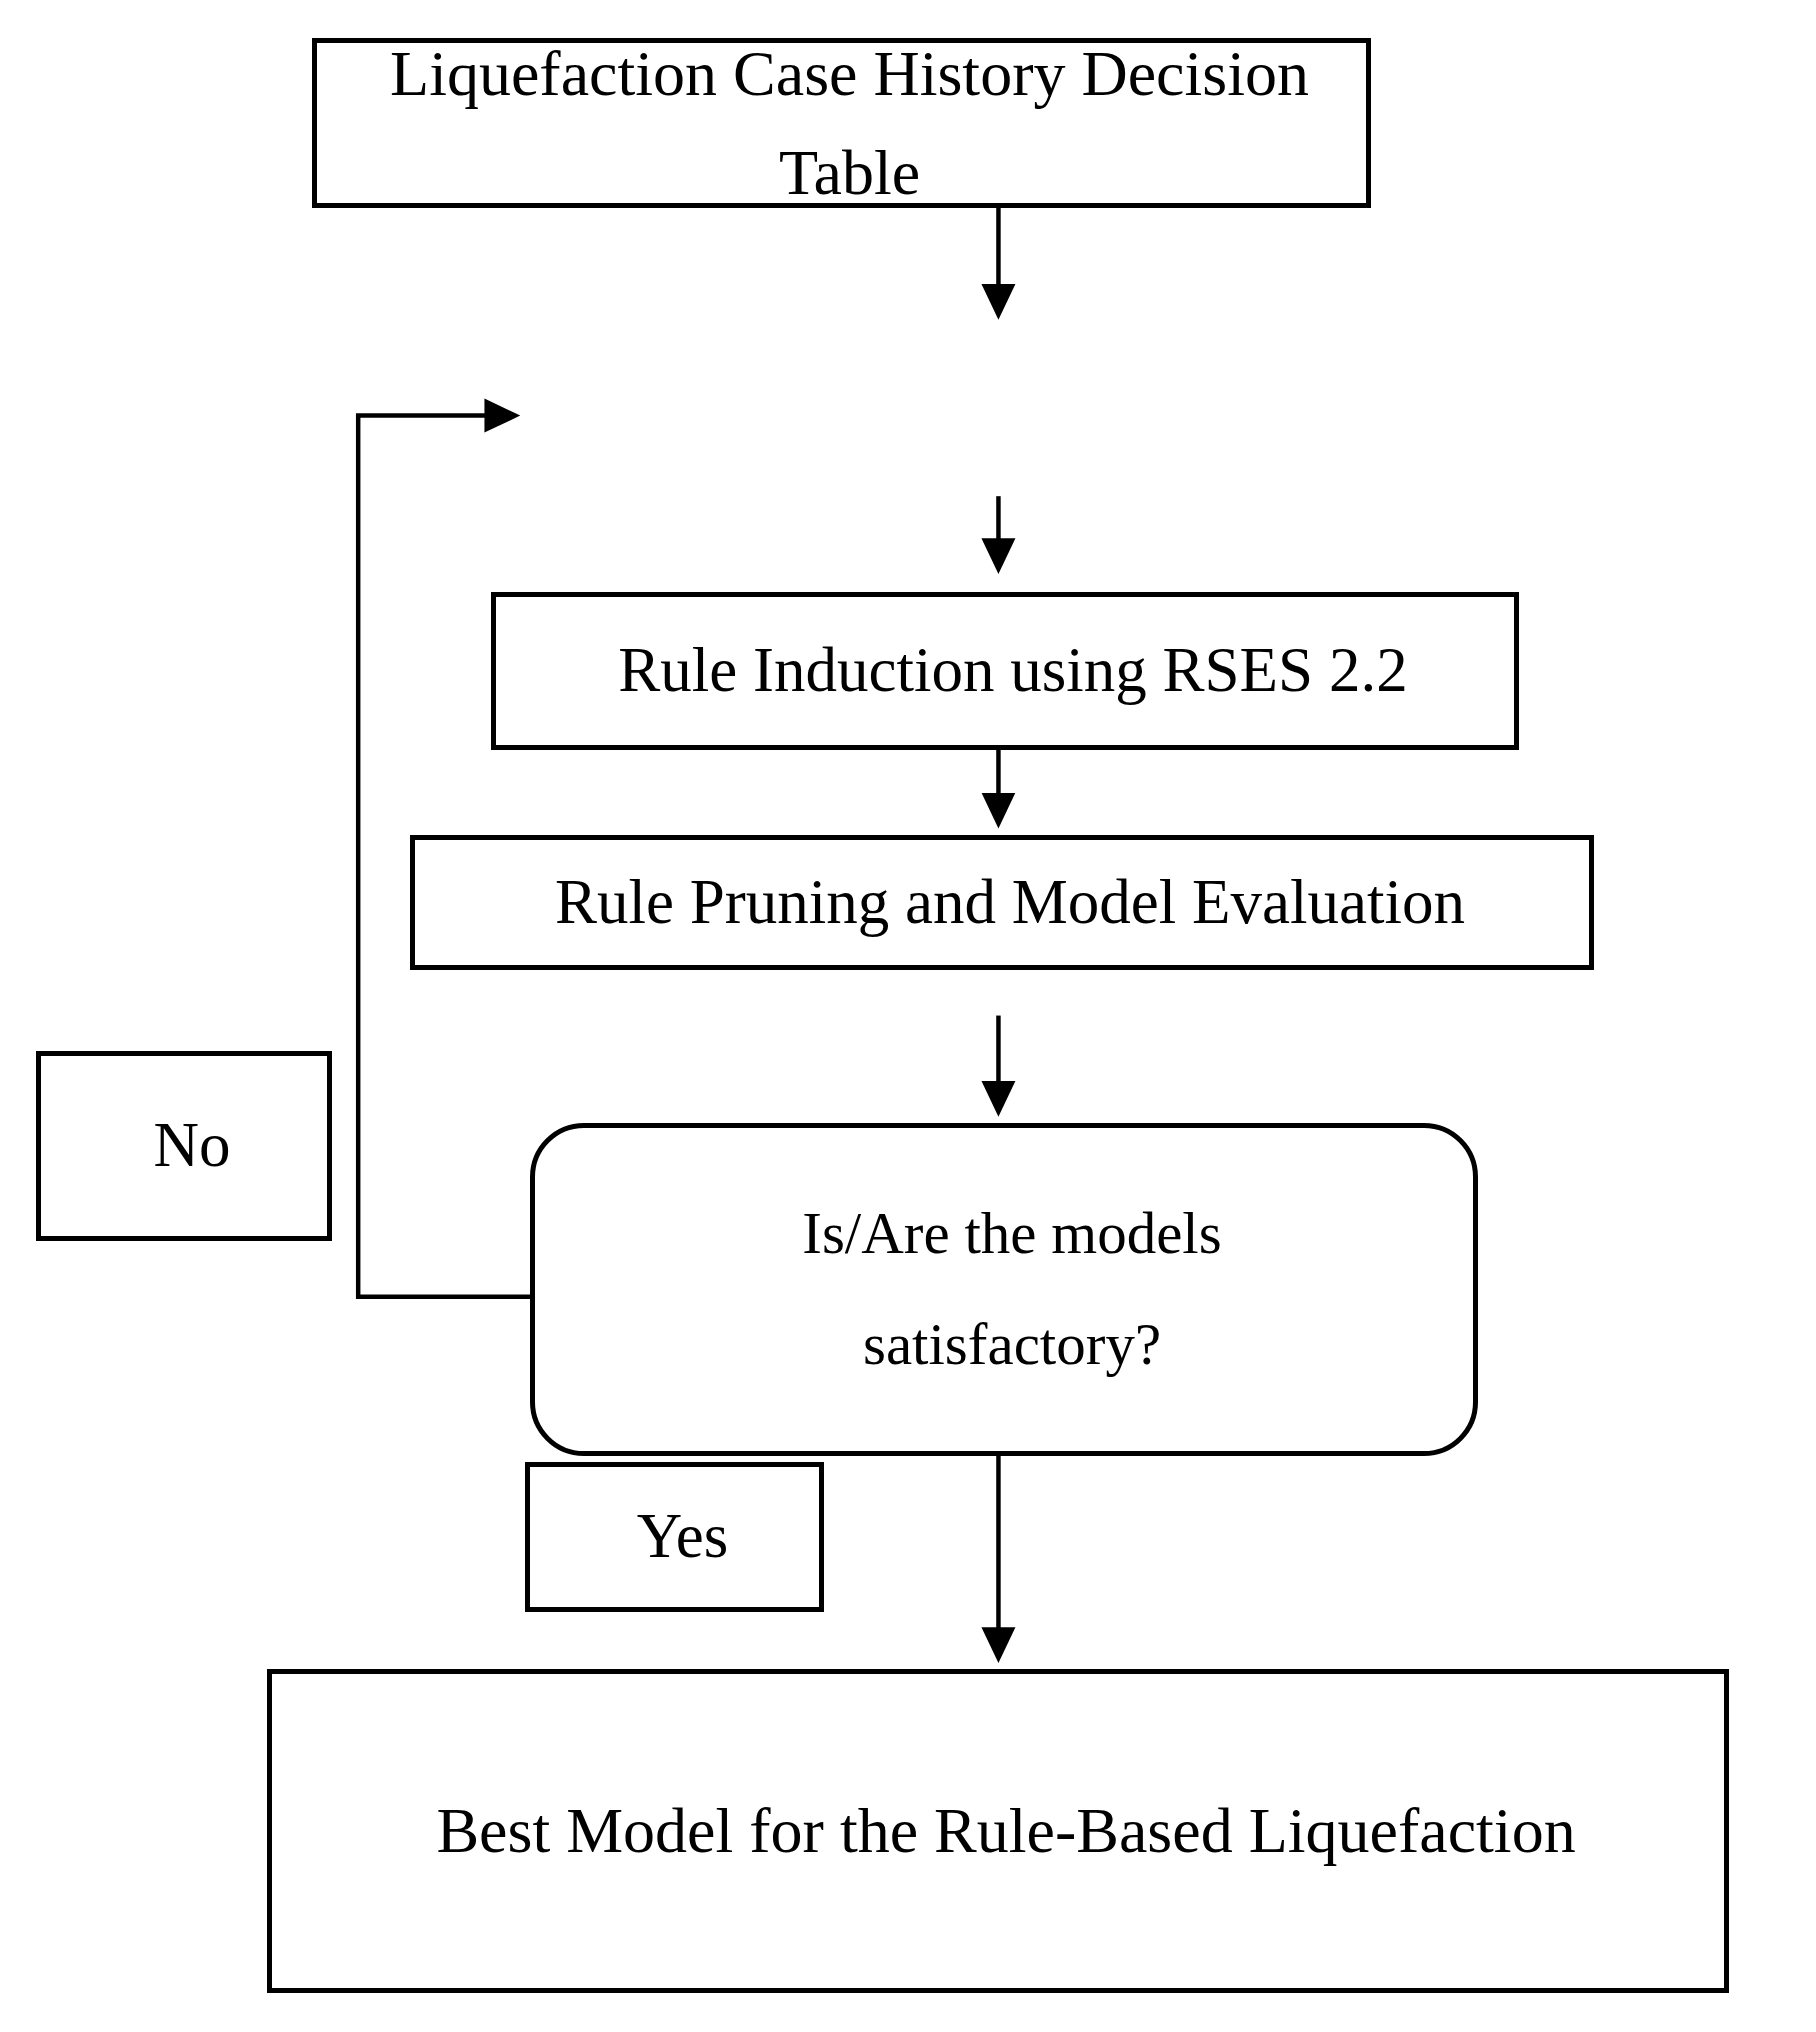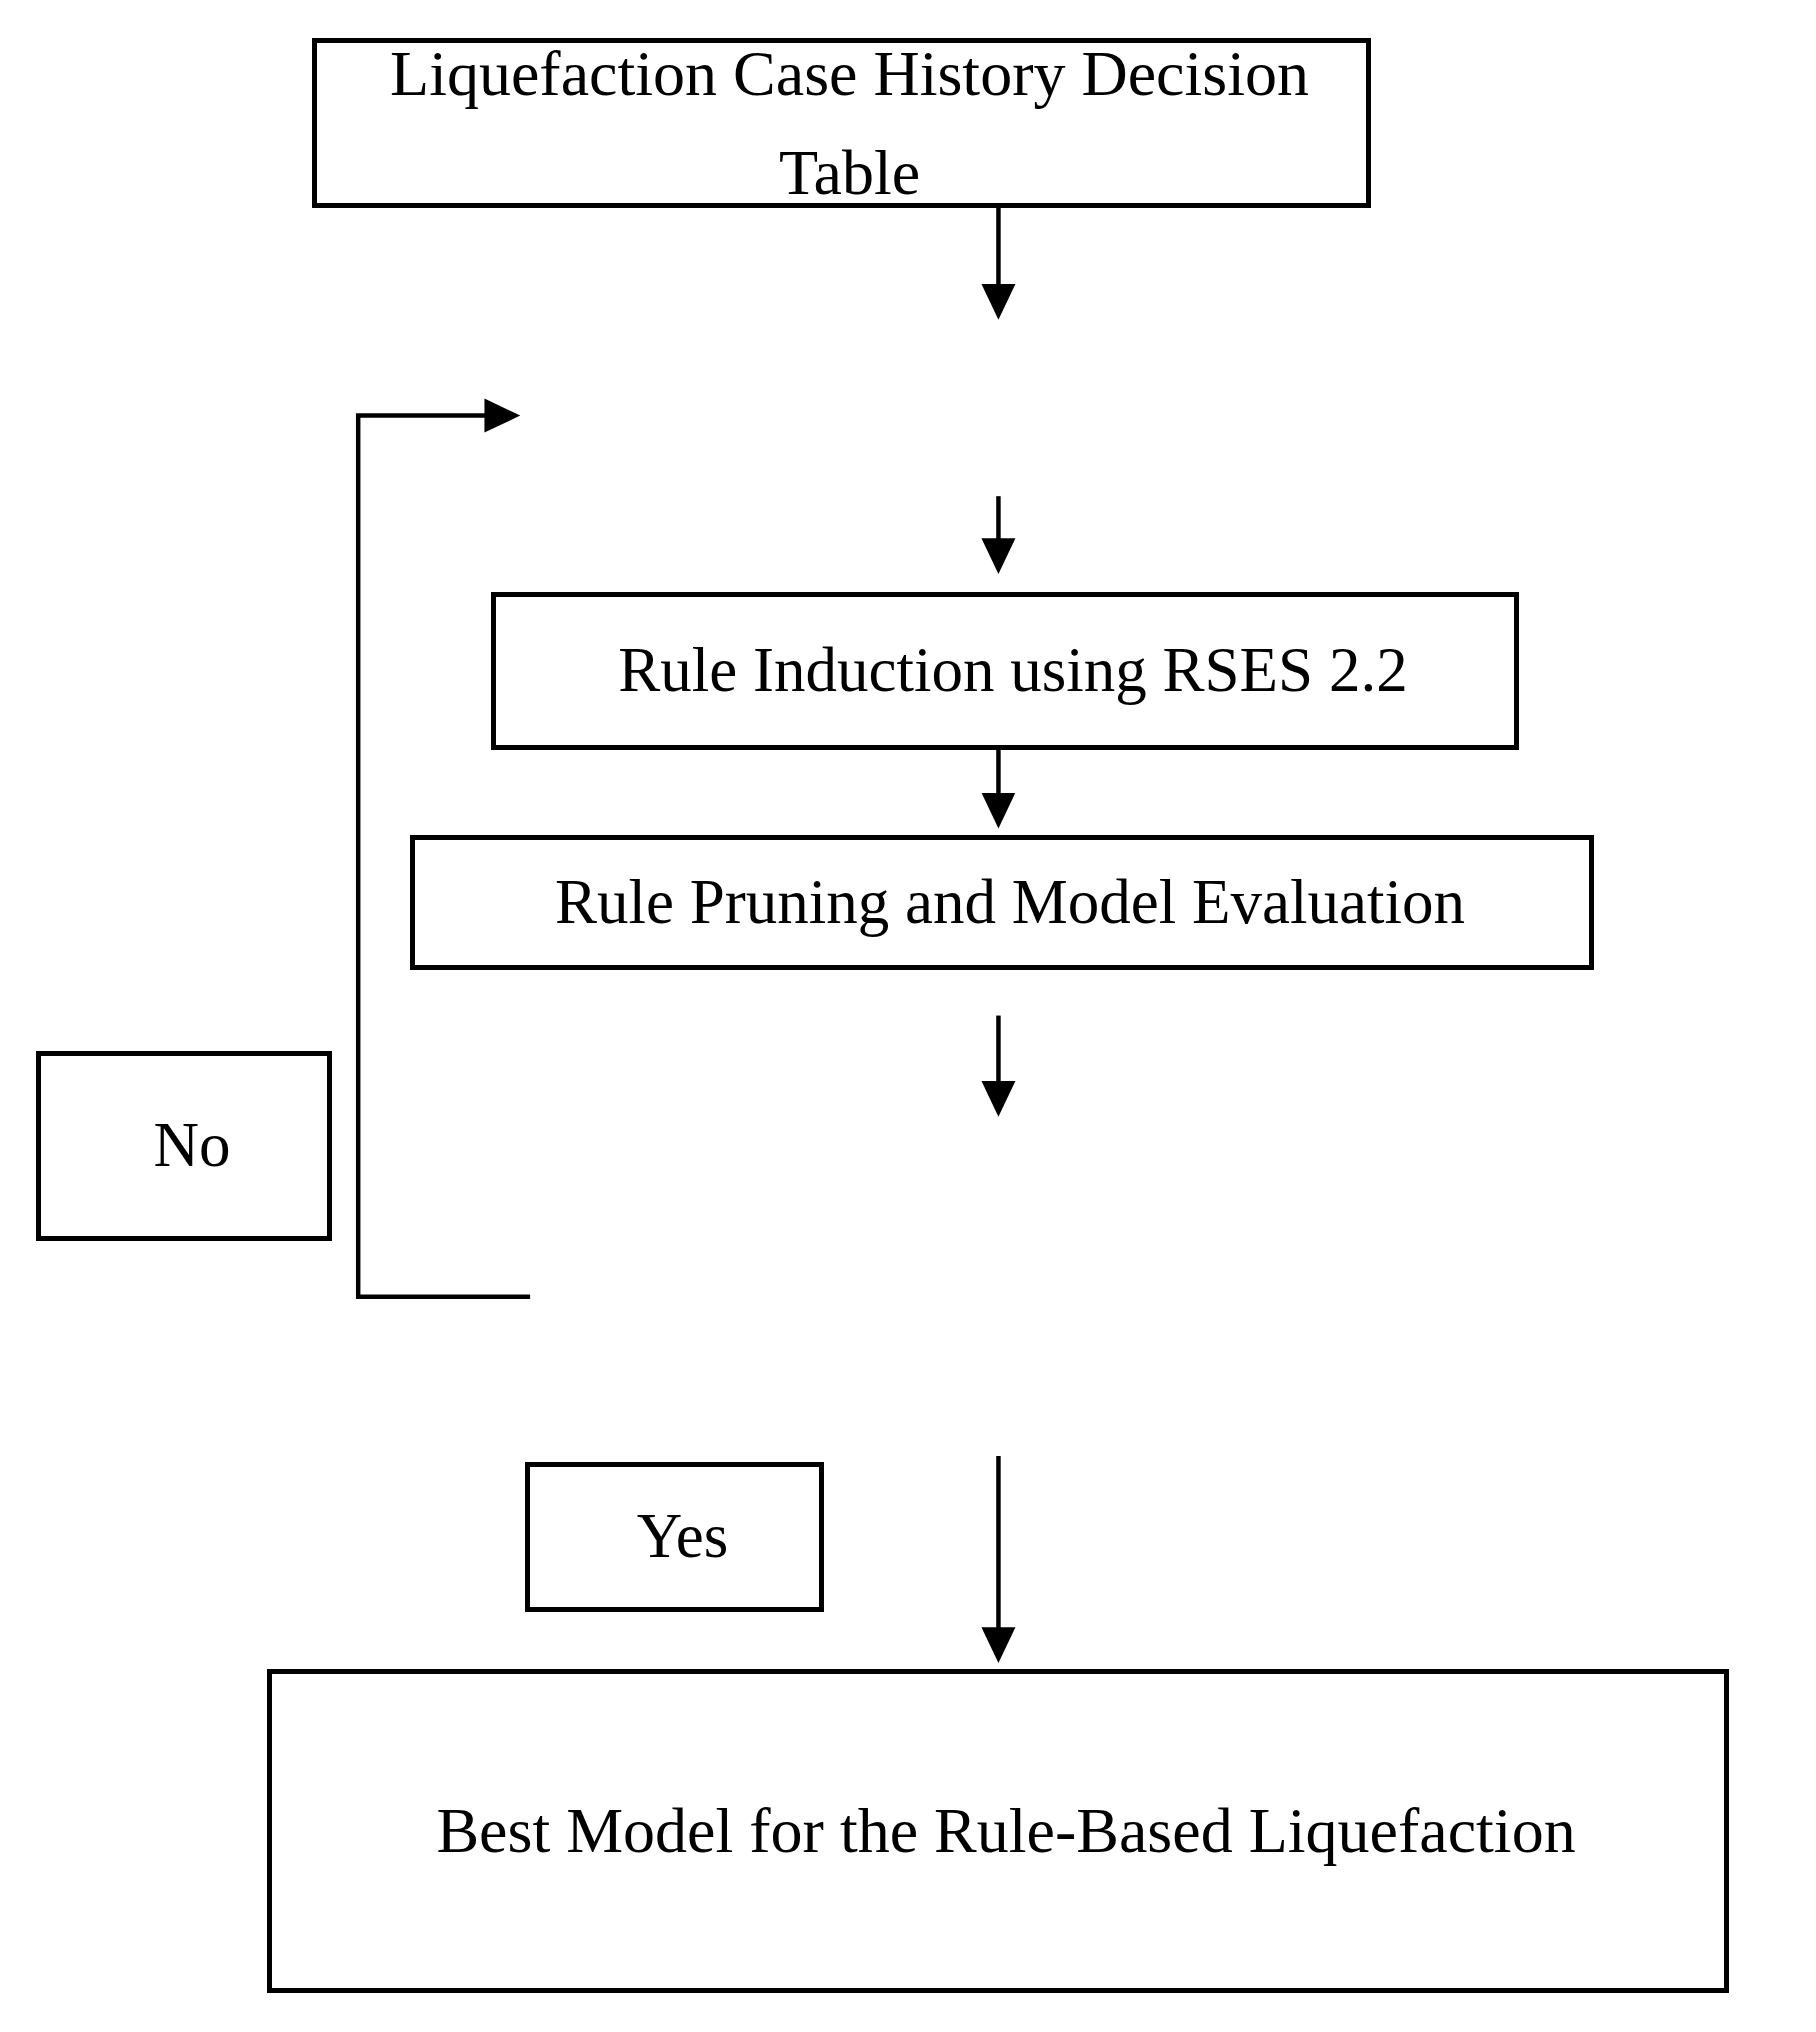--- a/index.html
+++ b/index.html
@@ -90,20 +90,26 @@
 
 
   <div class="node" id="n-induction">
     <span class="label">Rule Induction using RSES 2.2</span>
   </div>
 
   <div class="node" id="n-pruning">
     <span class="label">Rule Pruning and Model Evaluation</span>
   </div>
 
+  <div class="node rounded" id="n-decision">
+    <span class="label">
+      <span>Is/Are the models</span>
+      <span class="l2">satisfactory?</span>
+    </span>
+  </div>
 
   <div class="node" id="n-no">
     <span class="label">No</span>
   </div>
 
   <div class="node" id="n-yes">
     <span class="label">Yes</span>
   </div>
 
   <div class="node" id="n-best">

